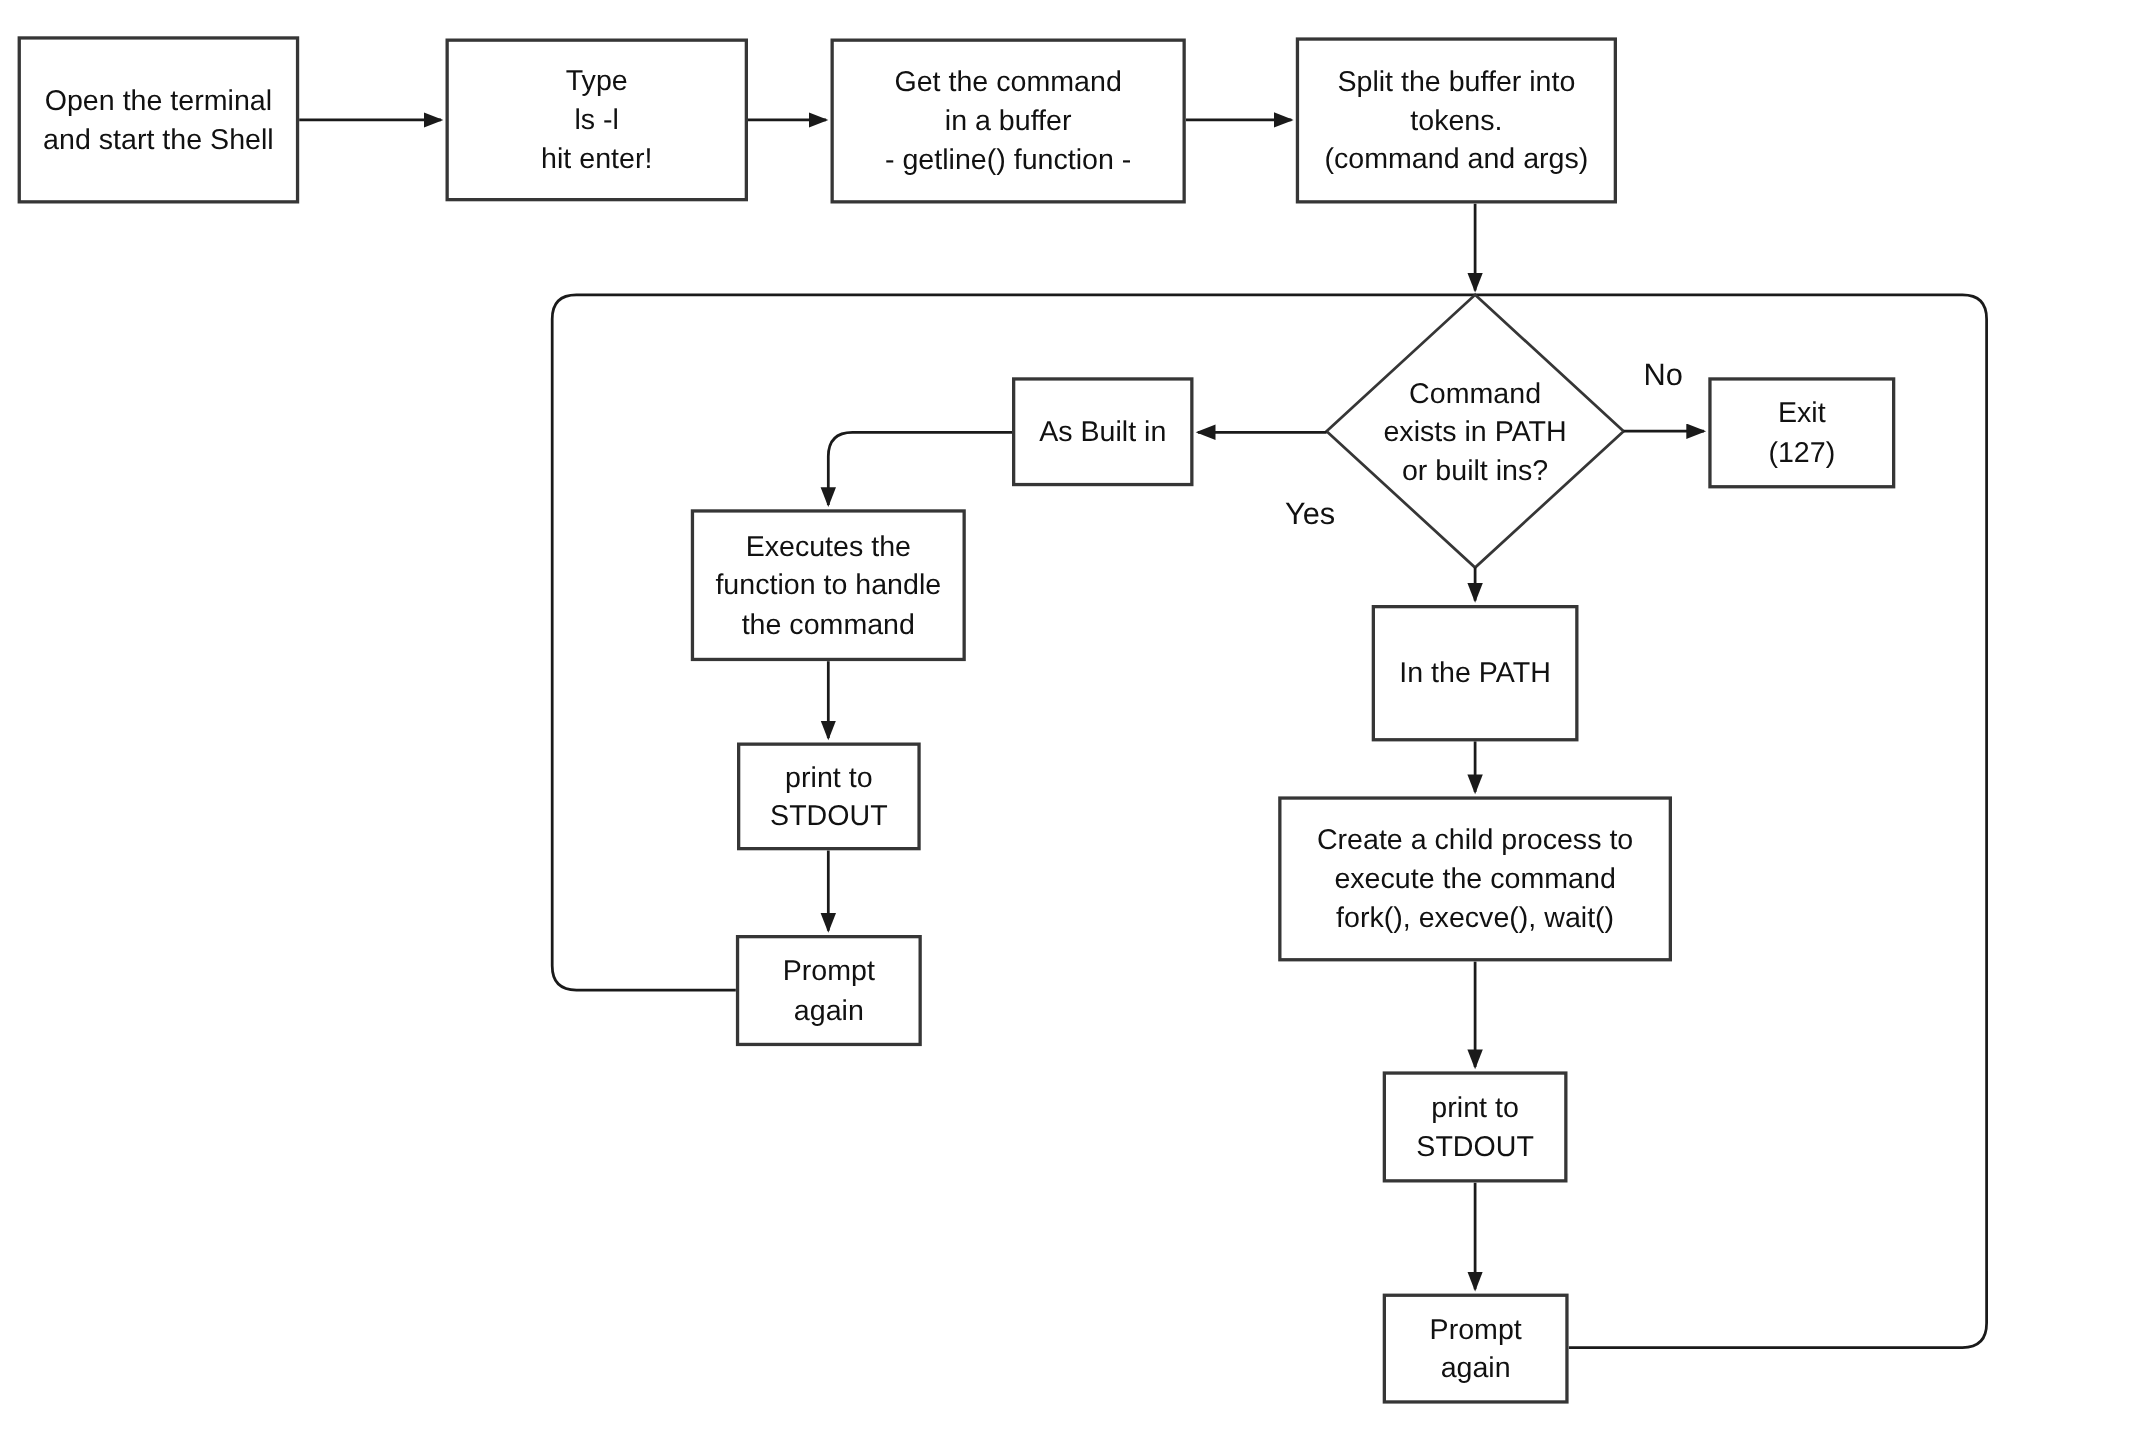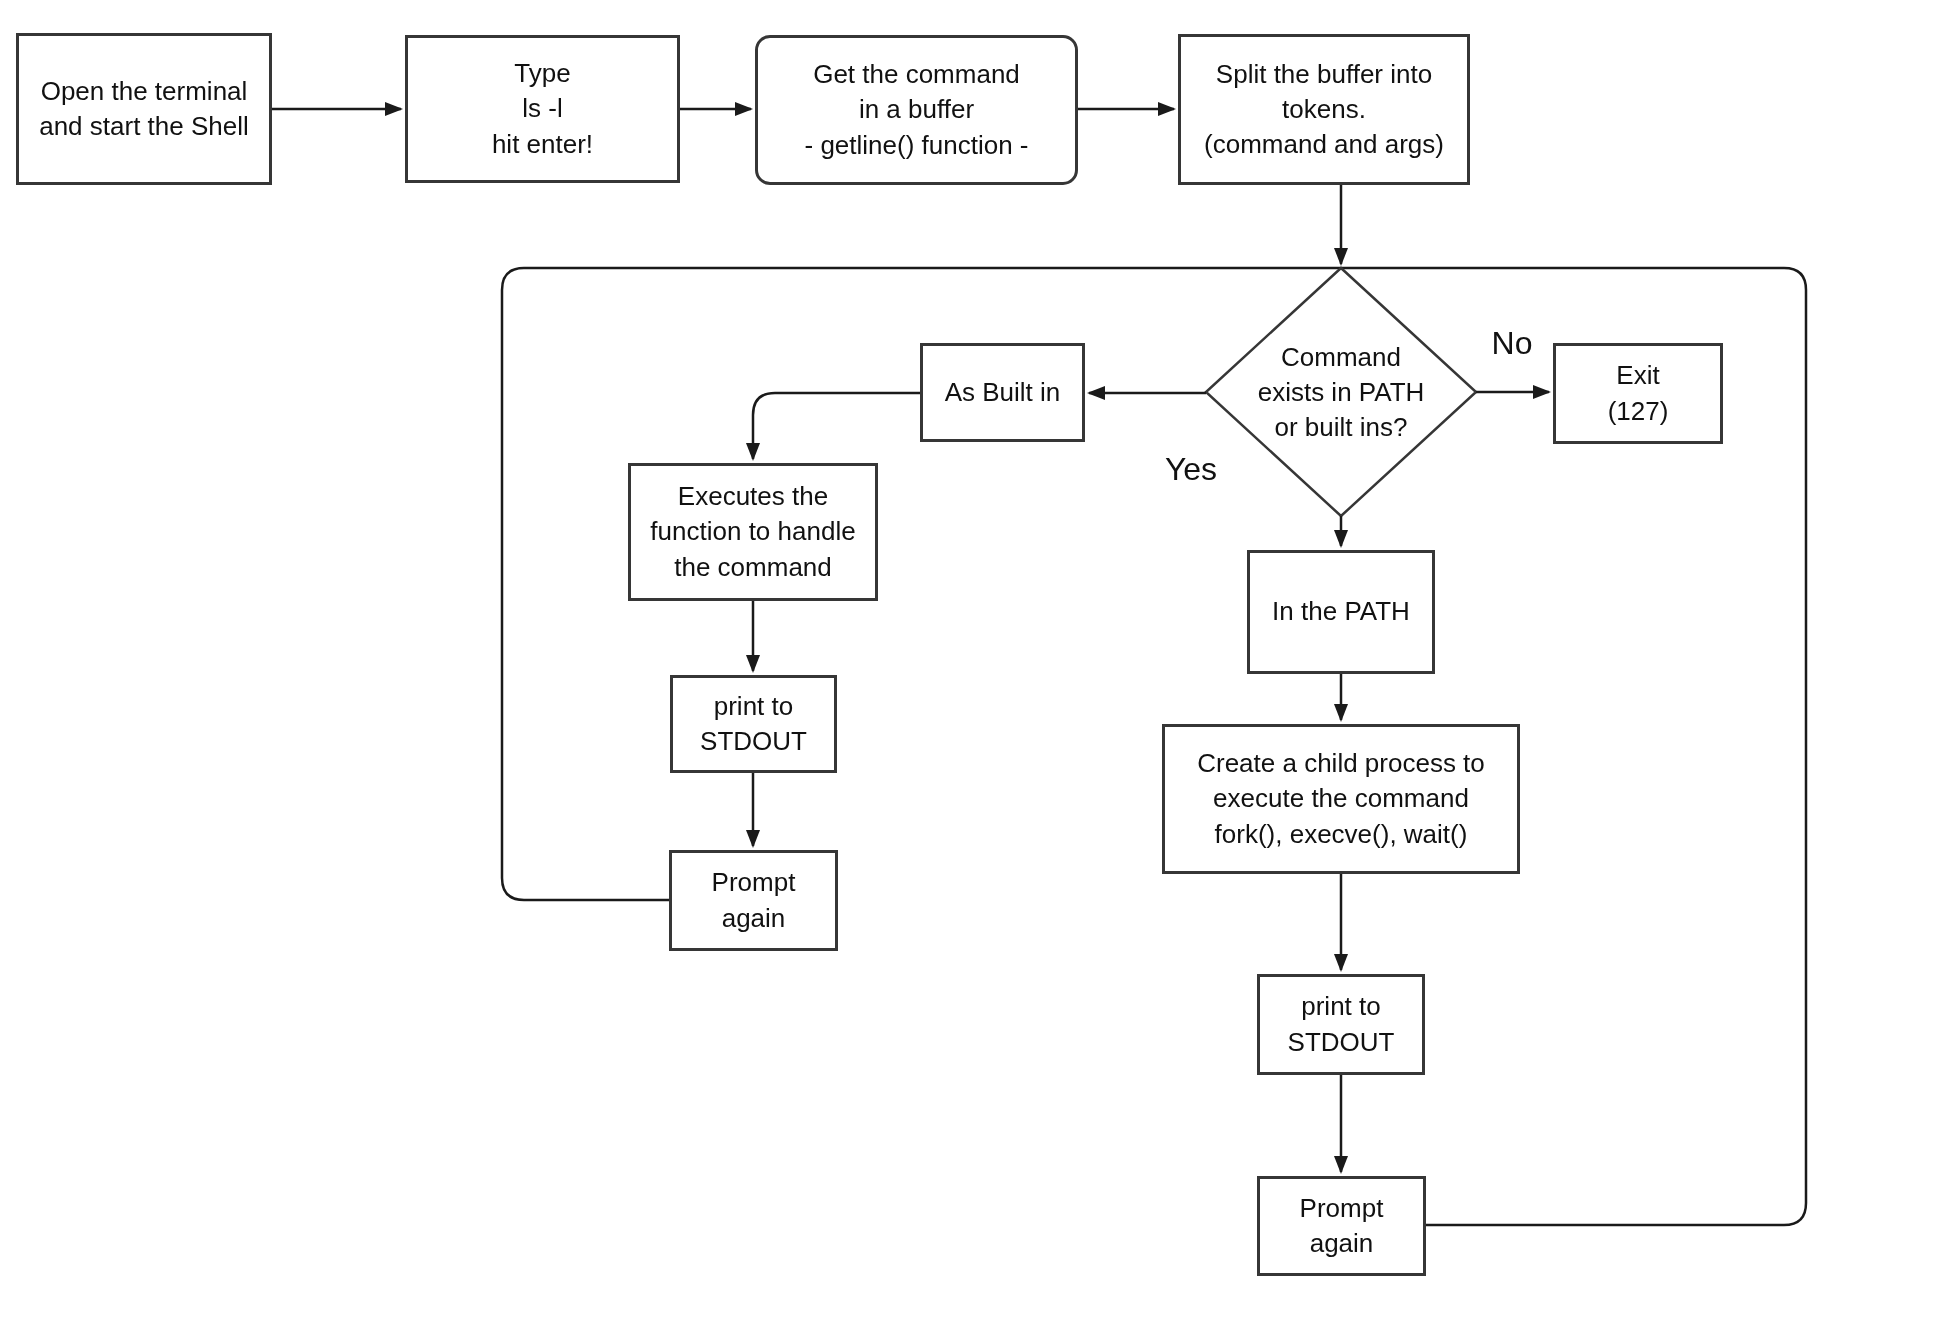--- a/index.html
+++ b/index.html
@@ -33,21 +33,21 @@
     text-align: center;
     font-size: 26px;
     line-height: 1.35;
     color: #111111;
   }
   .node span {
     white-space: pre-line;
   }
   .floating-label {
     position: absolute;
-    font-size: 32px;
+    font-size: 28px;
     line-height: 1.1;
     color: #111111;
     text-align: center;
     white-space: pre-line;
   }
   .diamond-label {
     position: absolute;
     display: flex;
     align-items: center;
     justify-content: center;
@@ -96,21 +96,21 @@
     <span>Open the terminal
 and start the Shell</span>
   </div>
 
   <div class="node" style="left:405px; top:35px; width:275px; height:148px;">
     <span>Type
 ls -l
 hit enter!</span>
   </div>
 
-  <div class="node" style="left:755px; top:35px; width:323px; height:150px;border-radius:15px;">
+  <div class="node" style="left:755px; top:35px; width:323px; height:150px;">
     <span>Get the command
 in a buffer
 - getline() function -</span>
   </div>
 
   <div class="node" style="left:1178px; top:34px; width:292px; height:151px;">
     <span>Split the buffer into
 tokens.
 (command and args)</span>
   </div>

